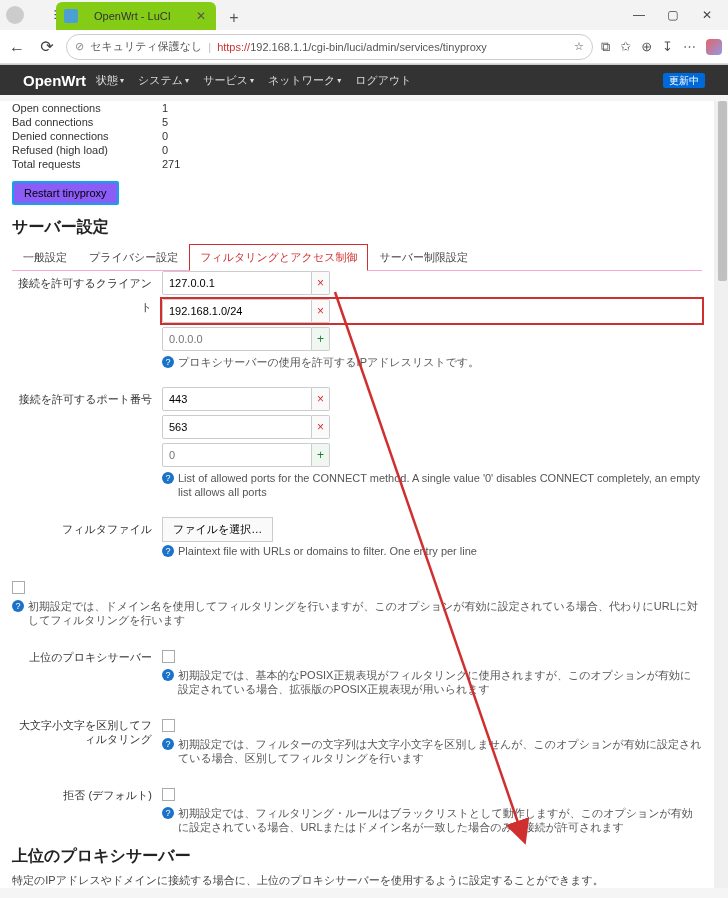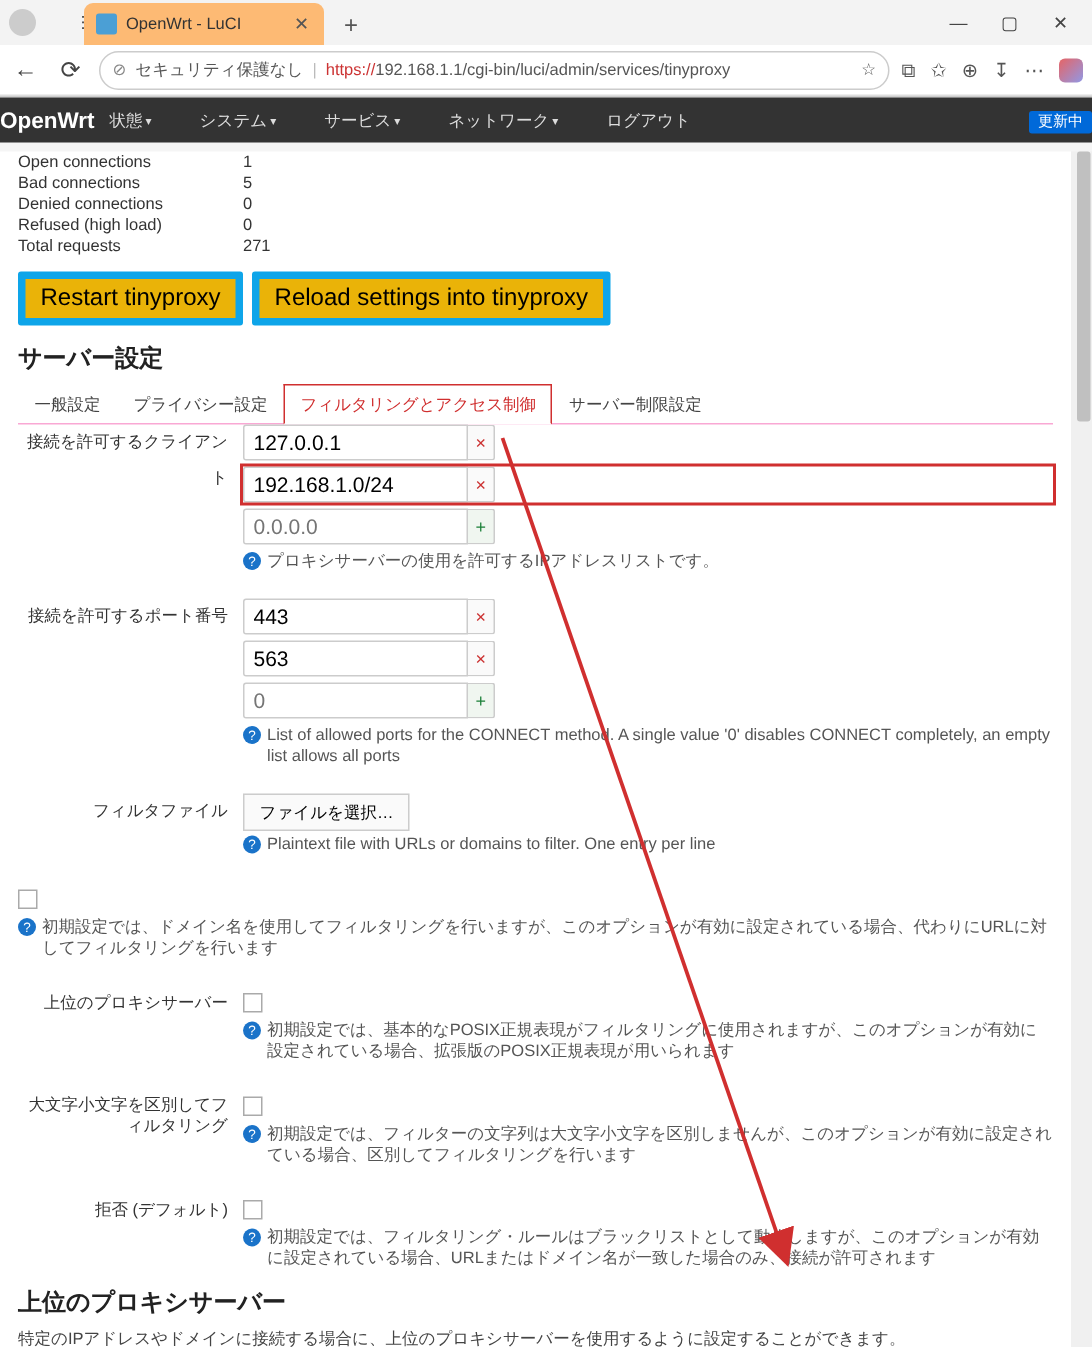--- a/index.html
+++ b/index.html
@@ -3,69 +3,69 @@
 <meta charset="utf-8">
 <style>
 html,body{margin:0;padding:0;font-family:"Segoe UI","Helvetica Neue",Arial,sans-serif;font-size:12px;color:#333;background:#f5f5f5}
 *{box-sizing:border-box}
 
 .chrome{width:728px;background:#eee;border-bottom:1px solid #ccc}
 .titlebar{display:flex;align-items:center;height:30px;padding:0 6px;gap:4px;background:#f3f3f3}
 .profile-icon{width:18px;height:18px;background:#ccc;border-radius:50%}
 .tabstrip{display:flex;align-items:flex-end;height:30px;margin-top:-30px;margin-left:56px}
 .tabblank{width:18px}
-.tab{display:flex;align-items:center;height:28px;background:#fdba74;border-radius:6px 6px 0 0;padding:0 10px 0 8px;font-size:11px;gap:6px;min-width:160px}
+.tab{display:flex;align-items:center;height:28px;background:#84cc16;border-radius:6px 6px 0 0;padding:0 10px 0 8px;font-size:11px;gap:16px;min-width:160px}
 .tab .favicon{width:14px;height:14px;background:#4b9fd5;border-radius:2px}
 .tab .close-x{color:#555;font-size:12px}
 .newtab{width:24px;height:24px;display:flex;align-items:center;justify-content:center;color:#555;font-size:16px;margin-left:6px}
 .winctrls{margin-left:auto;display:flex;gap:20px;padding-right:8px;color:#444;font-size:12px}
 .winctrls span{width:14px;text-align:center}
 .addrbar{display:flex;align-items:center;height:34px;background:#fff;padding:0 6px;gap:8px;border-bottom:1px solid #ddd}
 .navbtn{width:22px;height:22px;display:flex;align-items:center;justify-content:center;color:#444;font-size:16px}
 .urlbox{flex:1;display:flex;align-items:center;height:26px;border:1px solid #ccc;border-radius:13px;padding:0 8px;font-size:11px;color:#555;gap:6px}
 .urlbox .lock{color:#888}
 .urlbox .warn{font-size:11px}
 .urlbox .sep{color:#bbb}
 .urlbox .https{color:#c33}
 .toolicons{display:flex;gap:10px;align-items:center;color:#555}
 .toolicons span{font-size:13px}
 .puzzle-ext{width:16px;height:16px;background:linear-gradient(135deg,#e66465,#9198e5);border-radius:4px}
 
-.lucibar{width:728px;background:#333;color:#fff;display:flex;align-items:center;height:30px;padding:0 0;font-size:12px}
+.lucibar{width:728px;background:#333;color:#fff;display:flex;align-items:center;height:30px;padding:0 23px;font-size:12px}
 .brand{font-size:15px;font-weight:bold;margin-right:10px}
-.lucibar .menu{display:flex;gap:32px;color:#ddd;font-size:11px;align-items:center}
+.lucibar .menu{display:flex;gap:14px;color:#ddd;font-size:11px;align-items:center}
 .lucibar .menu div{display:flex;align-items:center;gap:2px}
 .lucibar .caret{font-size:8px}
 .lucibar .right{margin-left:auto}
 .updating{background:#0069d9;color:#fff;font-size:10px;padding:2px 6px;border-radius:2px}
 
 .page{width:714px;background:#fff;padding:0 12px 0 12px;position:relative}
 .scrollbar-gutter{position:absolute;top:0px;bottom:0;right:-14px;width:14px;background:#f0f0f0}
 .scrollbar-thumb{position:absolute;top:0;right:1px;width:9px;height:180px;background:#c0c0c0;border-radius:2px}
 
 .stats{margin-top:6px;font-size:11px;color:#333;width:170px}
 .stats div{display:flex;justify-content:flex-end;gap:8px;line-height:14px}
 .stats .label{text-align:left;flex:1;color:#333}
 .stats .val{width:20px;text-align:left}
 .btnrow{margin:10px 0 12px;display:flex;gap:6px}
-.btn{border:5px solid #0ea5e9;background:#eab308;padding:4px 10px;font-size:16px;border-radius:2px;cursor:pointer}
+.btn{border:2px solid #0ea5e9;background:#8b5cf6;padding:4px 10px;font-size:11px;border-radius:2px;cursor:pointer}
 h2.sec{font-size:16px;font-weight:bold;color:#222;margin:12px 0 6px}
 p.secdesc{margin:2px 0 8px;font-size:11px;color:#444}
 
 .tabs{display:flex;border-bottom:1px solid #f9a8d4;font-size:11px}
 .tabs div{padding:5px 10px;color:#444;border:1px solid transparent;border-bottom:none}
 .tabs div.active{color:#d02f2f;border-color:#d02f2f;border-bottom:1px solid #fff;margin-bottom:-1px}
 
 .formgrid{width:100%;margin-top:0}
 .frow{display:flex;align-items:flex-start;margin-bottom:6px}
 .flabel{width:150px;text-align:right;padding-right:10px;font-size:11px;color:#333;line-height:24px}
 .flabel.multi{line-height:14px;padding-top:4px}
 .fval{flex:1}
 .inputgrp{display:flex;margin-bottom:4px}
-.inputgrp input{width:150px;height:24px;border:1px solid #ccc;border-radius:2px 0 0 2px;padding:0 6px;font-size:14px}
+.inputgrp input{width:150px;height:24px;border:1px solid #ccc;border-radius:2px 0 0 2px;padding:0 6px;font-size:11px}
 .inputgrp .tail{width:18px;height:24px;border:1px solid #ccc;border-left:none;display:flex;align-items:center;justify-content:center;font-size:12px;border-radius:0 2px 2px 0}
 .tail.del{color:#c33;background:#fafafa}
 .tail.add{color:#1a7f37;background:#f0f6f0}
 .inputgrp input.ph{color:#999}
 .inputgrp.highlight{outline:2px solid #d02f2f;outline-offset:0}
 .help{display:flex;align-items:flex-start;gap:4px;font-size:11px;color:#555;margin-top:2px;line-height:14px}
 .help .q{width:12px;height:12px;border-radius:50%;background:#1a73c9;color:#fff;font-size:9px;display:flex;align-items:center;justify-content:center;flex:0 0 12px;margin-top:1px}
 .sectspacer{height:12px}
 .btn-file{border:1px solid #ccc;background:#fafafa;padding:4px 10px;font-size:11px}
 .checkbox{width:13px;height:13px;border:1px solid #aaa;display:inline-block;margin-top:5px}
@@ -164,21 +164,20 @@
         <span class="val">0</span>
       </div>
     <div>
         <span class="label">Total requests</span>
         <span class="val">271</span>
       </div>
   </div>
 
   <div class="btnrow">
     <button class="btn">Restart tinyproxy</button>
-    <button class="btn">Reload settings into tinyproxy</button>
   </div>
 
   <h2 class="sec">サーバー設定</h2>
 
   <div class="tabs">
     <div>一般設定</div>
     <div>プライバシー設定</div>
     <div class="active">フィルタリングとアクセス制御</div>
     <div>サーバー制限設定</div>
   </div>

